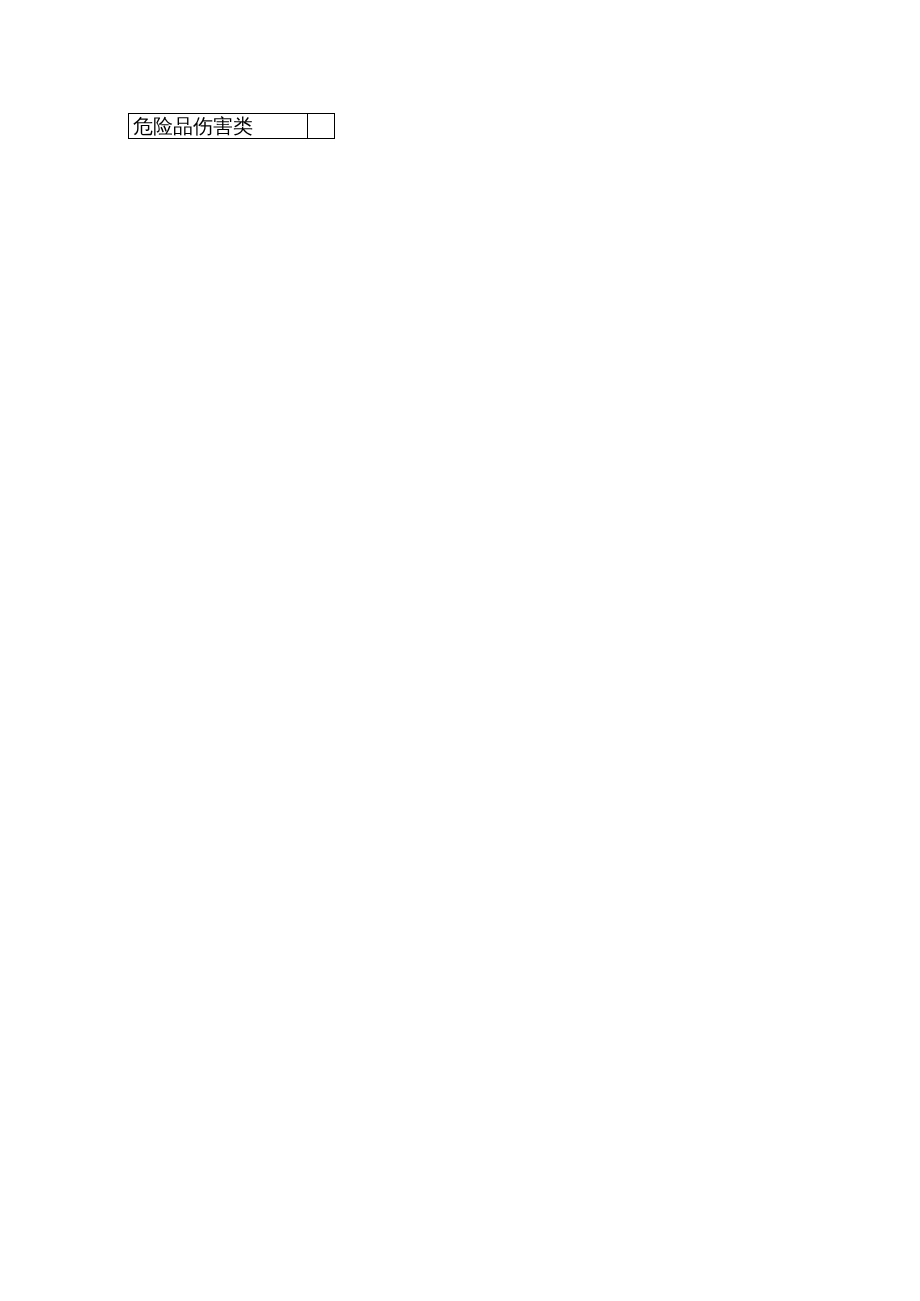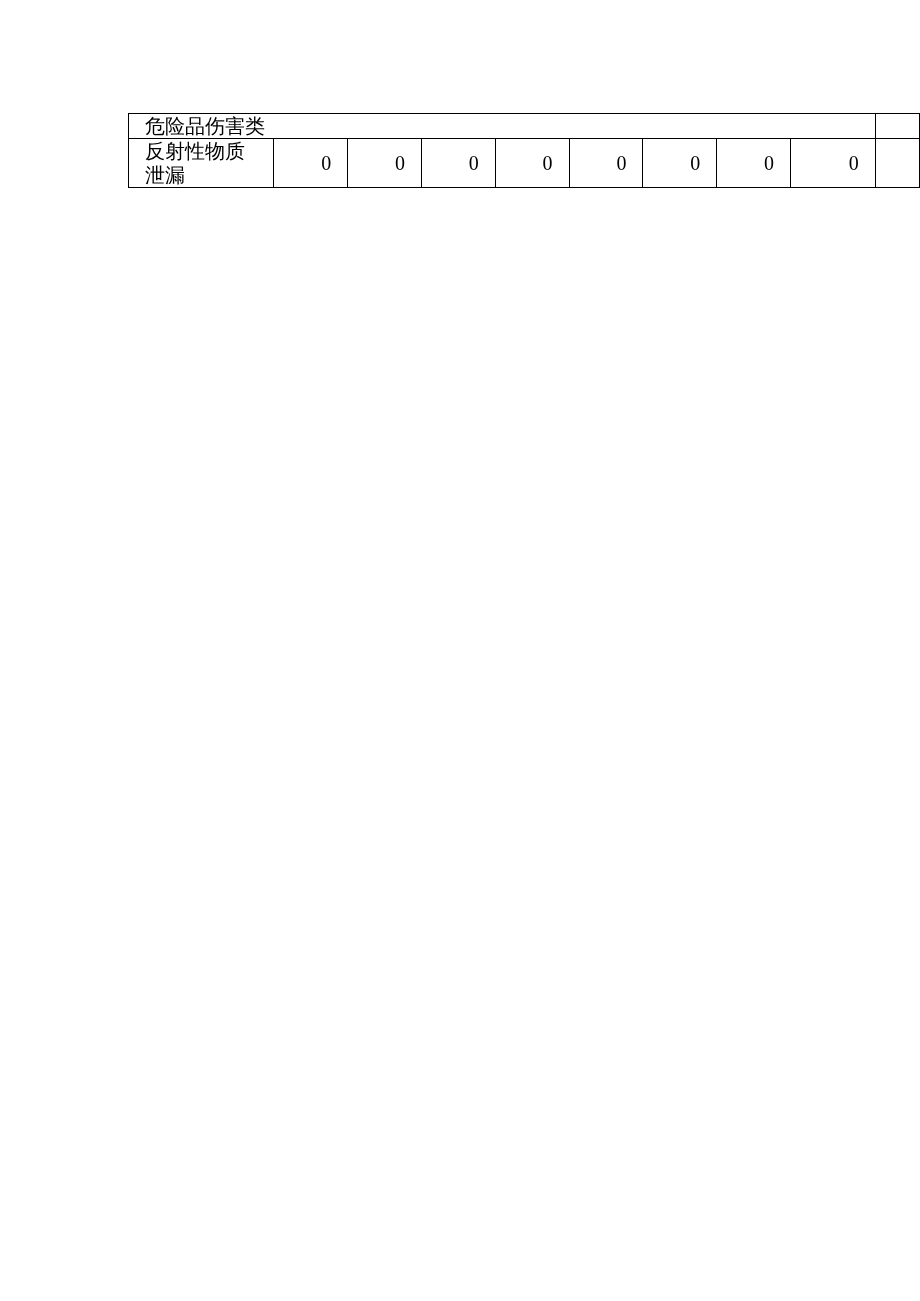--- a/index.html
+++ b/index.html
@@ -17,21 +17,21 @@
     }
     .table {
       position: absolute;
       left: 128px;
       top: 113px;
       border-collapse: collapse;
       border: 1px solid #000;
     }
     .table td, .table th {
       border: 1px solid #000;
-      padding: 0 16px;
+      padding: 0 4px;
       height: 24px;
       line-height: 24px;
       vertical-align: middle;
       font-weight: normal;
     }
     .label-cell {
       width: 170px;
       text-align: left;
     }
     .num-cell {
@@ -54,27 +54,15 @@
 </head>
 <body>
 
 <div class="page">
   <table class="table">
     <tbody>
         <tr class="header-row">
       <td class="label-cell" colspan="9">危险品伤害类</td>
       <td class="end-cell"></td>
     </tr>
-    <tr>
-      <td class="label-cell">反射性物质泄漏</td>
-      <td class="num-cell">0</td>
-      <td class="num-cell">0</td>
-      <td class="num-cell">0</td>
-      <td class="num-cell">0</td>
-      <td class="num-cell">0</td>
-      <td class="num-cell">0</td>
-      <td class="num-cell">0</td>
-      <td class="wide-cell">0</td>
-      <td class="end-cell"></td>
-    </tr>
   </tbody>
     </table>
 </div>
 
 </body></html>

